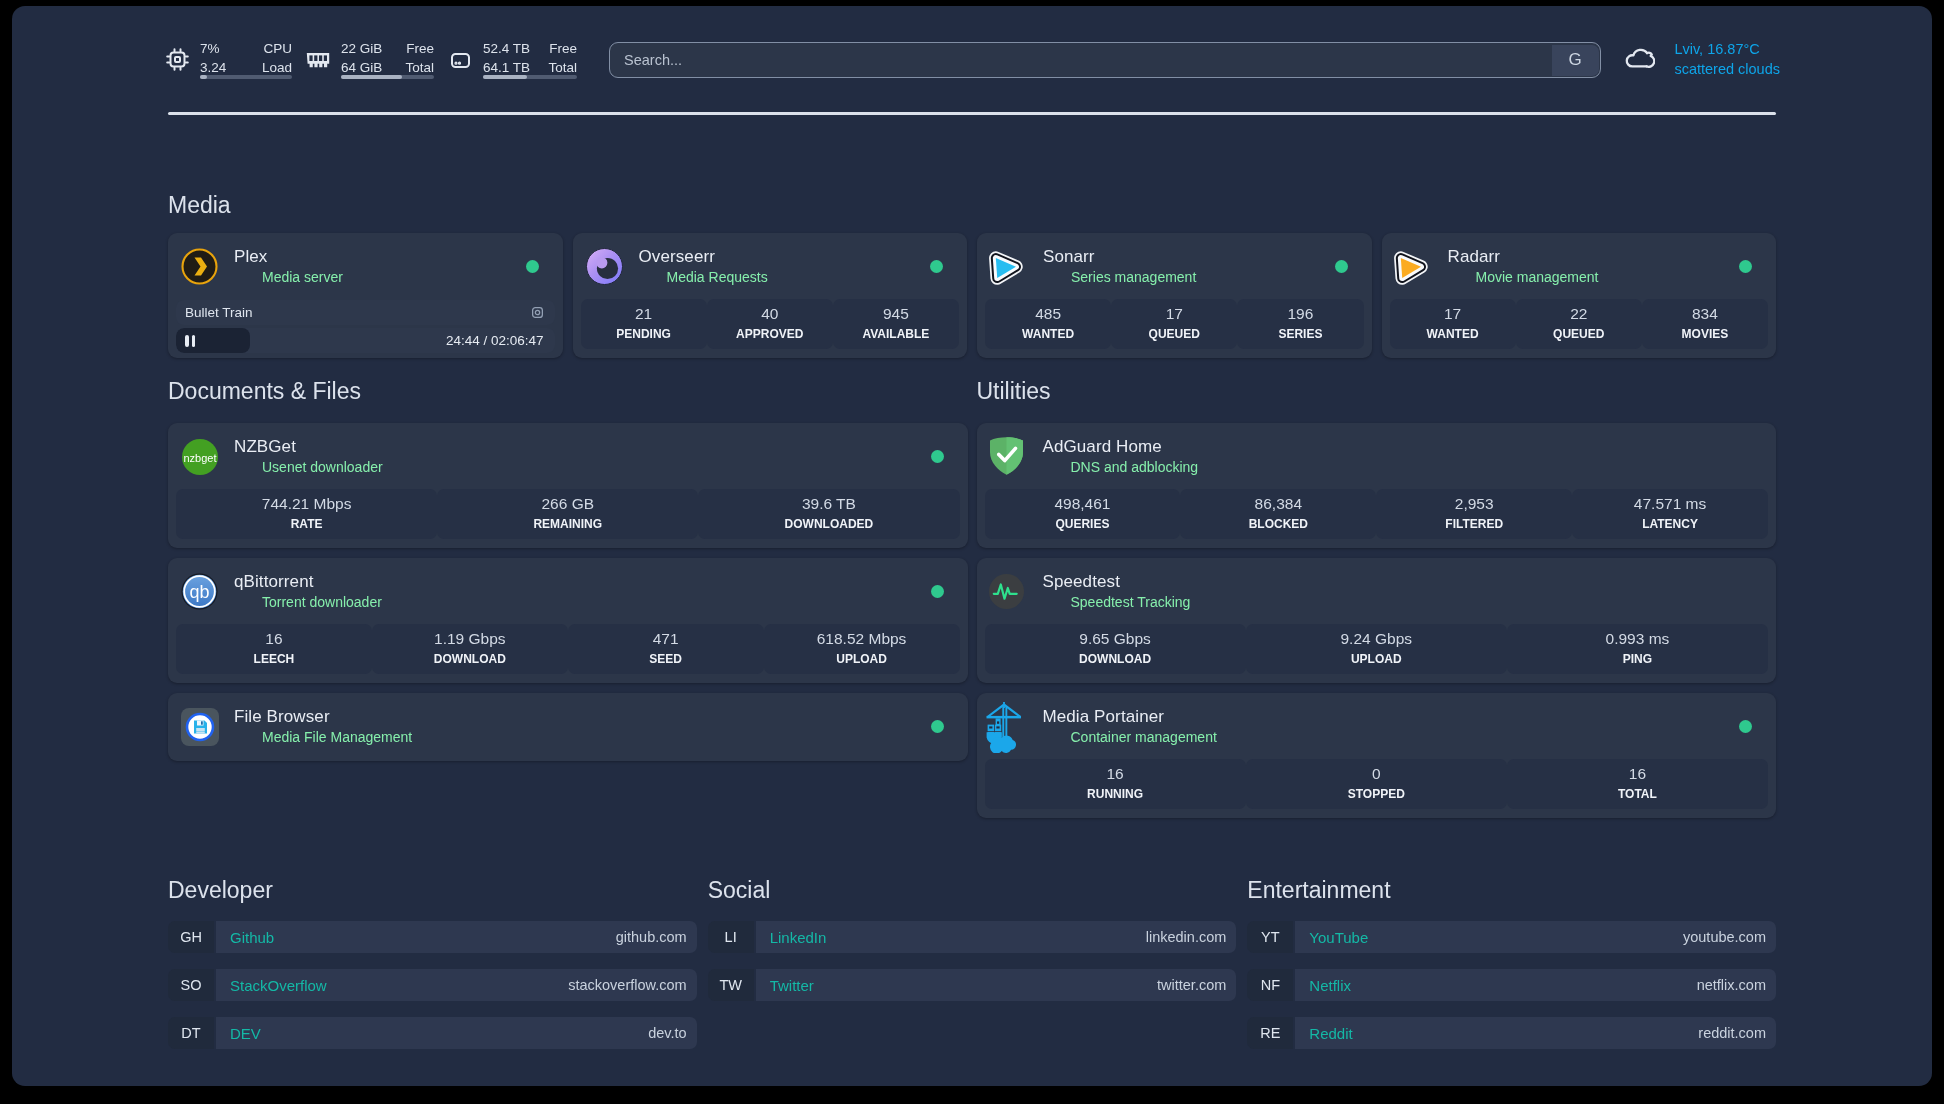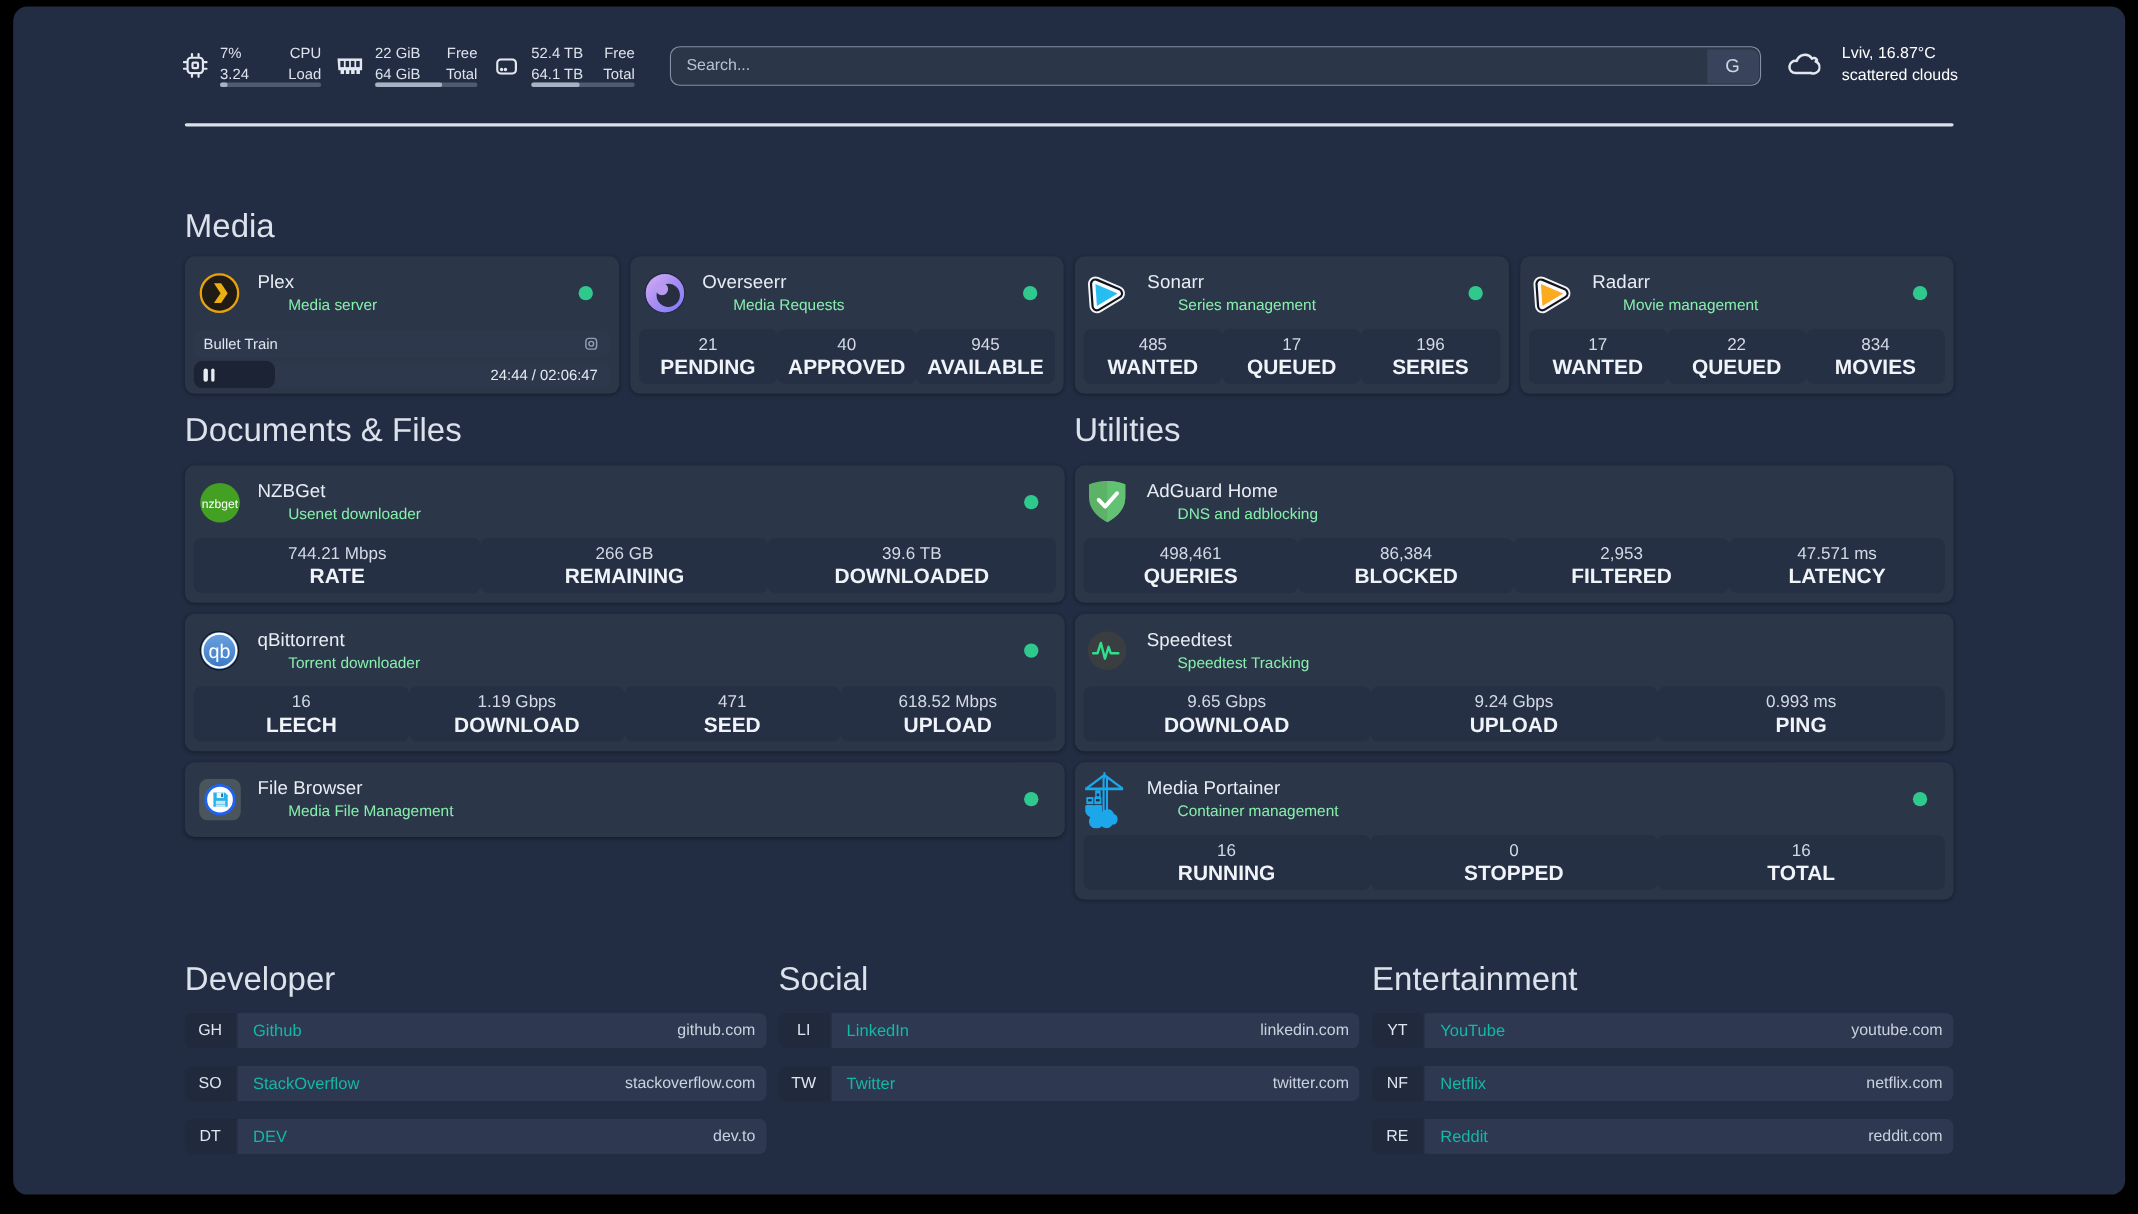--- a/index.html
+++ b/index.html
@@ -22,44 +22,44 @@
 .g1 .rbar { width:92px; } .g2 .rbar { width:93px; } .g3 .rbar { width:94px; }
 
 .search { flex:1; margin-left:18px; margin-right:175px; margin-top:2px; height:36px; border:1.5px solid #828fa5; border-radius:9px;
   background:#2c3649; position:relative; display:flex; align-items:center; padding-left:14px;
   color:#b9c2d0; font-size:14.5px; }
 .gbtn { position:absolute; right:1.5px; top:1.5px; bottom:1.5px; width:47px; background:#39445c;
   border-radius:0 7px 7px 0; display:flex; align-items:center; justify-content:center;
   color:#ccd5e1; font-size:17px; font-weight:400; }
 .weather { display:flex; position:absolute; right:-4px; top:-1px; }
 .weather .wic { width:31px; margin-right:19px; color:#e3e8f0; }
-.wtxt { font-size:14.5px; line-height:20px; color:#ffffff; white-space:nowrap; }
+.wtxt { font-size:14.5px; line-height:20px; color:#0ea5e9; white-space:nowrap; }
 
 hr.top { border:0; height:3px; background:#dbe1ea; border-radius:2px; margin-top:24px; }
 
 
-h2 { font-size:30px; font-weight:400; color:#dce2ec; line-height:29px; }
+h2 { font-size:23px; font-weight:400; color:#dce2ec; line-height:29px; }
 .h-media { margin-top:76px; }
 .cards4 { display:grid; grid-template-columns:repeat(4,1fr); gap:10px; margin-top:13px; }
 .cols2 { display:grid; grid-template-columns:1fr 1fr; gap:9px; margin-top:19px; }
 .cols2 h2 { margin-bottom:17px; }
 .vstack { display:flex; flex-direction:column; gap:10px; }
 
 .card { background:#2c3649; border-radius:9px; padding:8px; height:125px; box-shadow:0 1px 3px rgba(0,0,0,.3); }
 .card.short { height:68px; }
 .chead { display:flex; align-items:center; padding:7px 5px 0 5px; height:44px; }
 .icon { width:37px; height:37px; flex:0 0 37px; margin-right:16px; position:relative; }
 .ctext { flex:1; }
 .ctext .t { font-size:17px; line-height:22px; color:#e9edf4; font-weight:400; letter-spacing:.1px; }
 .ctext .s { font-size:14px; line-height:19px; color:#86efac;margin-left:28px; }
 .dot { width:13px; height:13px; border-radius:50%; background:#2fc98e; margin-right:11px; }
 .stats { display:flex; gap:0; margin-top:14px; }
 .stat { flex:1; background:#263045; border-radius:7px; height:50px; text-align:center; padding-top:6px; }
 .stat .n { font-size:15.5px; line-height:17px; color:#d3dae5; }
-.stat .l { font-size:19px; line-height:19px; font-weight:700; color:#f0f3f8; margin-top:3px; }
+.stat .l { font-size:12px; line-height:19px; font-weight:700; color:#f0f3f8; margin-top:3px; }
 
 
 .mrow { background:#2e384c; border-radius:8px; height:25px; margin-top:15px; display:flex; align-items:center;
   padding:0 11px 0 9px; color:#dfe5ee; font-size:13.5px; position:relative; overflow:hidden; }
 .mrow.r2 { margin-top:3px; padding-left:9px; }
 .mrow .fill { position:absolute; left:0; top:0; bottom:0; width:19.6%; background:#1b2334; border-radius:8px; }
 .mrow .sp { flex:1; }
 .mtime { font-size:13.5px; color:#e6ebf2; position:relative; }
 .pauseic { position:relative; width:12px; display:flex; gap:3px; }
 .pauseic i { display:block; width:3.5px; height:12px; background:#e8edf4; border-radius:2px; }

